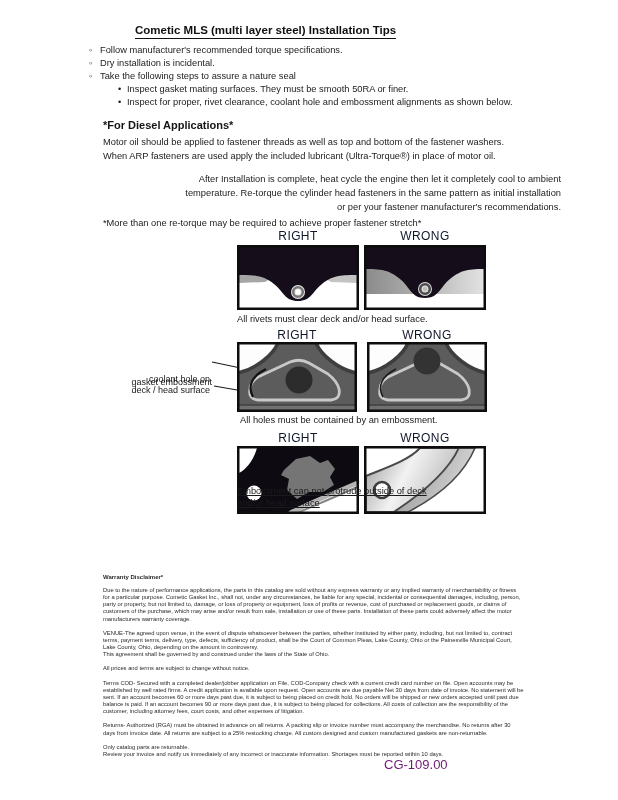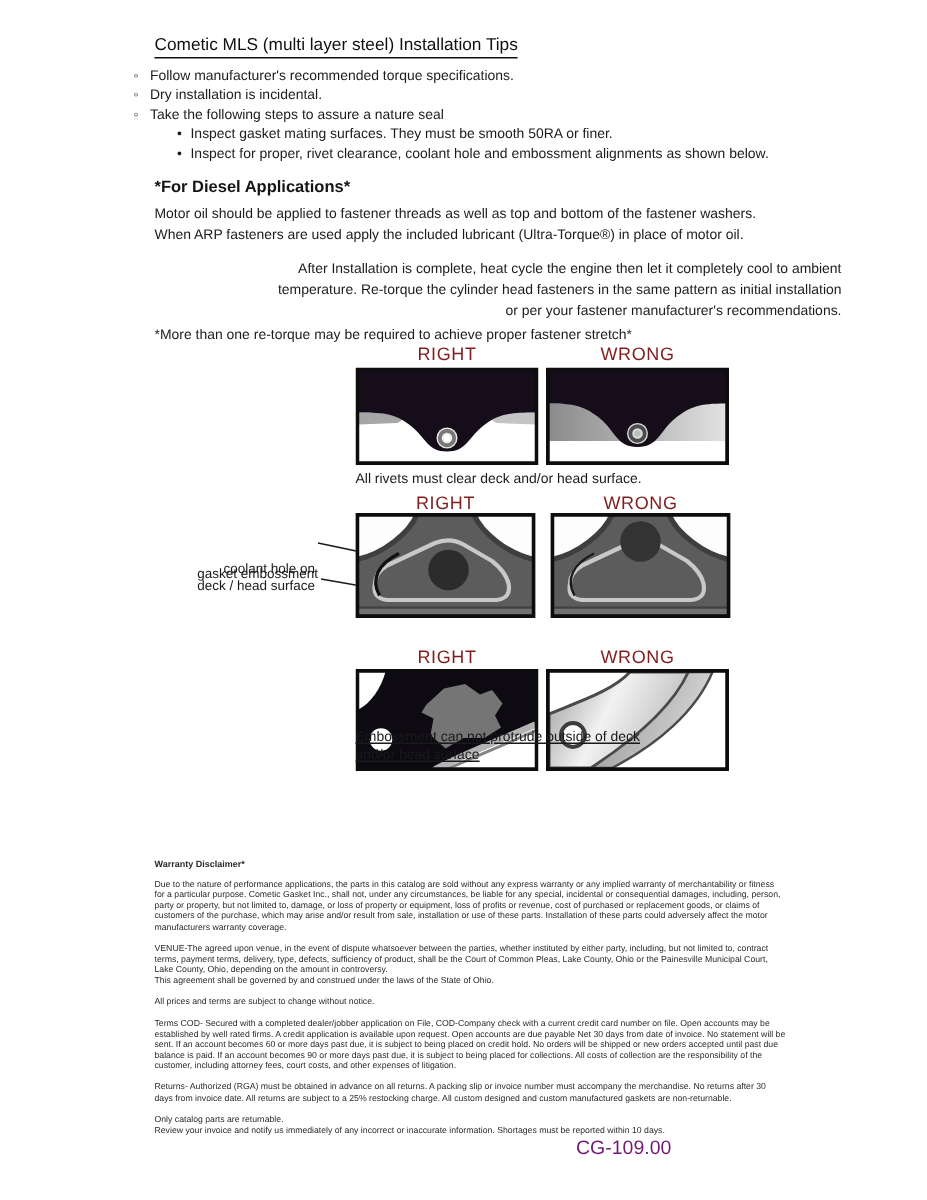--- a/index.html
+++ b/index.html
@@ -4,34 +4,34 @@
 <style>
   html,body { margin:0; padding:0; background:#ffffff; }
   .page {
     position:relative; width:618px; height:800px; background:#ffffff;
     font-family:"Liberation Sans", sans-serif; color:#1b1b1b; overflow:hidden;
   }
   
   .header-block { position:absolute; left:89px; top:20px; width:472px; }
   .title-wrap { margin-left:14px; }
   .title {
-    display:inline-block; font-size:11.5px; font-weight:normal; color:#101010;
-    border-bottom:1.5px solid #101010; padding-bottom:1.5px; white-space:nowrap;
+    display:inline-block; font-size:11.5px; font-weight:bold; color:#101010;
+    border-bottom:1.5px solid #101010; padding-bottom:1.5px; white-space:nowrap;margin-left:32px;
   }
   .bullets { margin-top:5px; font-size:9.3px; line-height:13px; }
   .bullet-row { display:flex; white-space:nowrap; }
   .bullet-marker { width:11px; flex:none; text-align:left; }
   .bullet-row.sub { margin-left:29px; }
   .bullet-row.sub .bullet-marker { width:9px; }
   .diesel-heading { margin-left:14px; margin-top:10px; font-size:11px; font-weight:bold; color:#141414; }
   .para { margin-left:14px; margin-top:4px; font-size:9.3px; line-height:14px; white-space:pre; }
   .para.second { margin-top:9px;text-align:right; }
   .note { margin-left:14px; margin-top:4px; font-size:9.3px; line-height:11px; white-space:nowrap; }
   
-  .dg-label { position:absolute; font-size:12px; letter-spacing:0.4px; color:#7f1d1d; text-align:center; }
+  .dg-label { position:absolute; font-size:12px; letter-spacing:0.4px; color:#0f172a; text-align:center; }
   .dg-box { position:absolute; line-height:0; }
   .dg-caption { position:absolute; font-size:9.3px; line-height:12px; color:#1a1a1a; white-space:pre-line; }
   .annotation { position:absolute; font-size:9px; line-height:10.5px; color:#1a1a1a; text-align:right; white-space:pre-line; }
   .leader-svg { position:absolute; left:210px; top:358px; }
   
   .legal { position:absolute; left:103px; top:574px; width:421px; color:#2a2a2a; }
   .legal-heading { font-size:6px; font-weight:bold; margin:0 0 7px 0; }
   .legal p { font-size:5.8px; line-height:7.15px; margin:0 0 7px 0; white-space:pre-line; }
   .doc-code { position:absolute; left:384px; top:757px; font-size:13px; color:#701a75; }
 </style>
@@ -144,20 +144,21 @@
       <path d="M119,1 H79 C84,13 101,27 119,31 Z" fill="#fdfdfd"></path>
       <path d="M79,1 C84,13 101,27 119,31" fill="none" stroke="#3e3e3e" stroke-width="3.5"></path>
       <rect x="1" y="63" width="118" height="6" fill="#707070"></rect>
       <line x1="1" y1="63" x2="119" y2="63" stroke="#404040" stroke-width="1.5"></line>
       <path d="M13,47 Q11,57 21,58 L94,58 Q104,57 102,47 Q100,39 91,32 L72,21 Q63,16 53,20 L21,35 Q13,40 13,47 Z" fill="none" stroke="#c8c8c8" stroke-width="2.8" stroke-linejoin="round"></path>
       <path d="M16,55 C10,44 15,34 29,27" fill="none" stroke="#1c1c1c" stroke-width="1.6"></path>
       <circle cx="60" cy="19" r="13.5" fill="#333333"></circle>
       <rect x="1.25" y="1.25" width="117.5" height="67.5" fill="none" stroke="#0d0d0d" stroke-width="2.5"></rect>
     </svg>
   </div>
+  <div class="dg-caption" style="left:240px; top:414px;">All holes must be contained by an embossment.</div>
 
   <div class="dg-label" style="left:237px; top:431px; width:122px;">RIGHT</div>
   <div class="dg-label" style="left:364px; top:431px; width:122px;">WRONG</div>
 
   <div class="dg-box" style="left:237px; top:446px;">
     <svg width="122" height="68" viewBox="0 0 122 68">
       <rect width="122" height="68" fill="#ffffff"></rect>
       <path d="M20,2 H120 V36 C93,48 71,56 51,66 H2 V27 C10,23 17,13 20,2 Z" fill="#0e0a12"></path>
       <path d="M120,37 C93,49 72,57 53,67" fill="none" stroke="#b3b3b3" stroke-width="4.5"></path>
       <path d="M120,41 C94,53 76,60 58,68" fill="none" stroke="#858585" stroke-width="2"></path>

